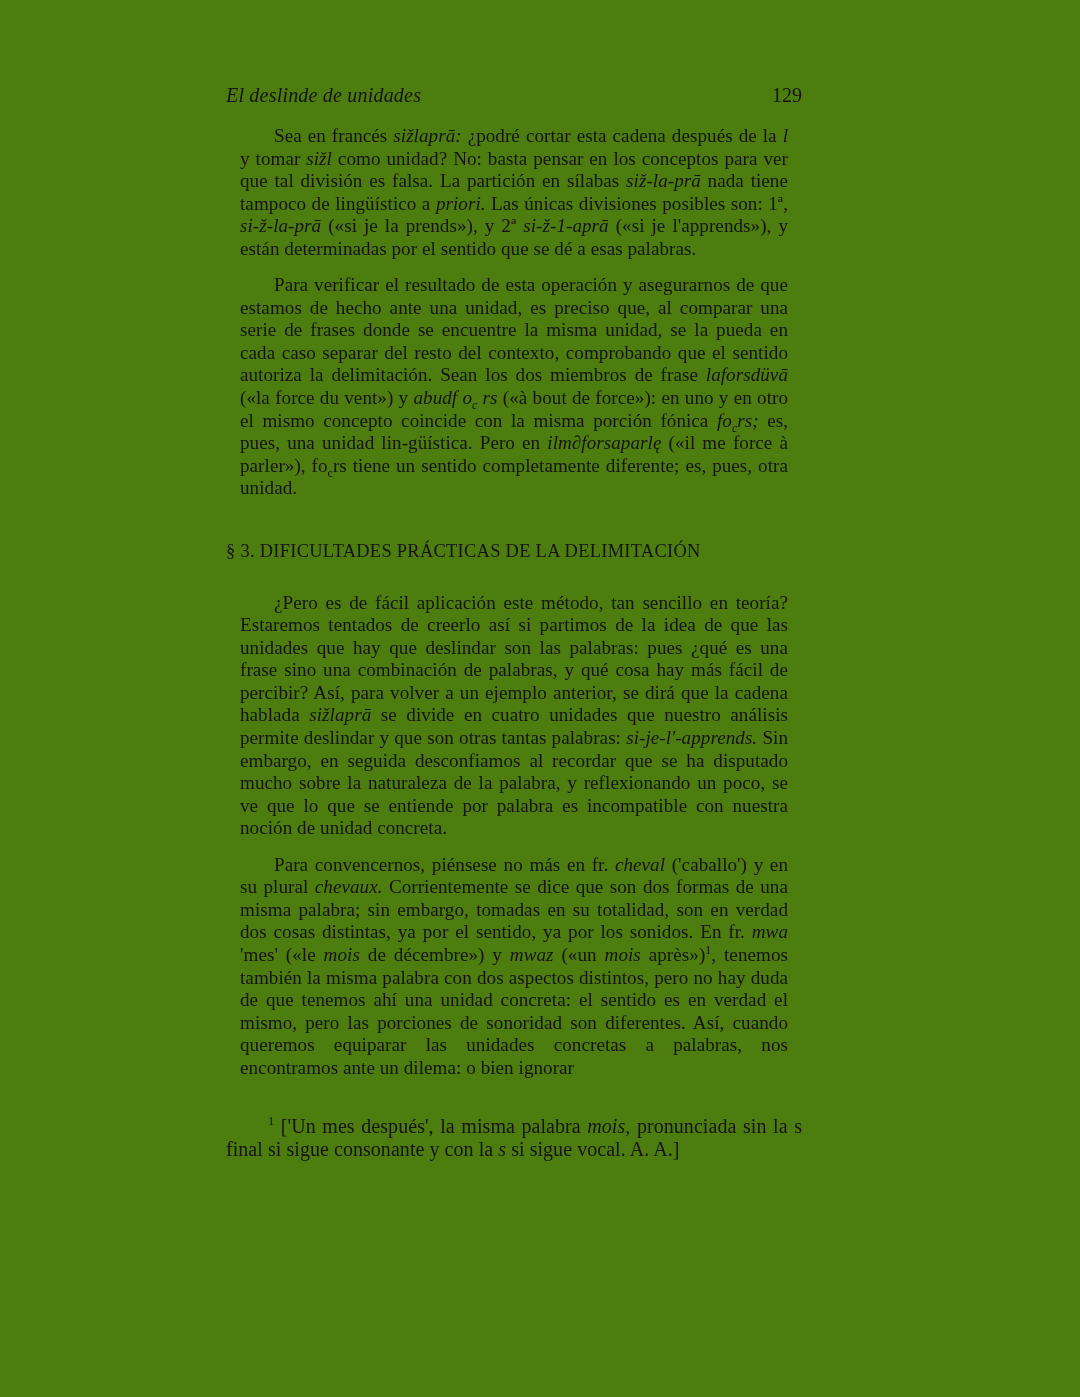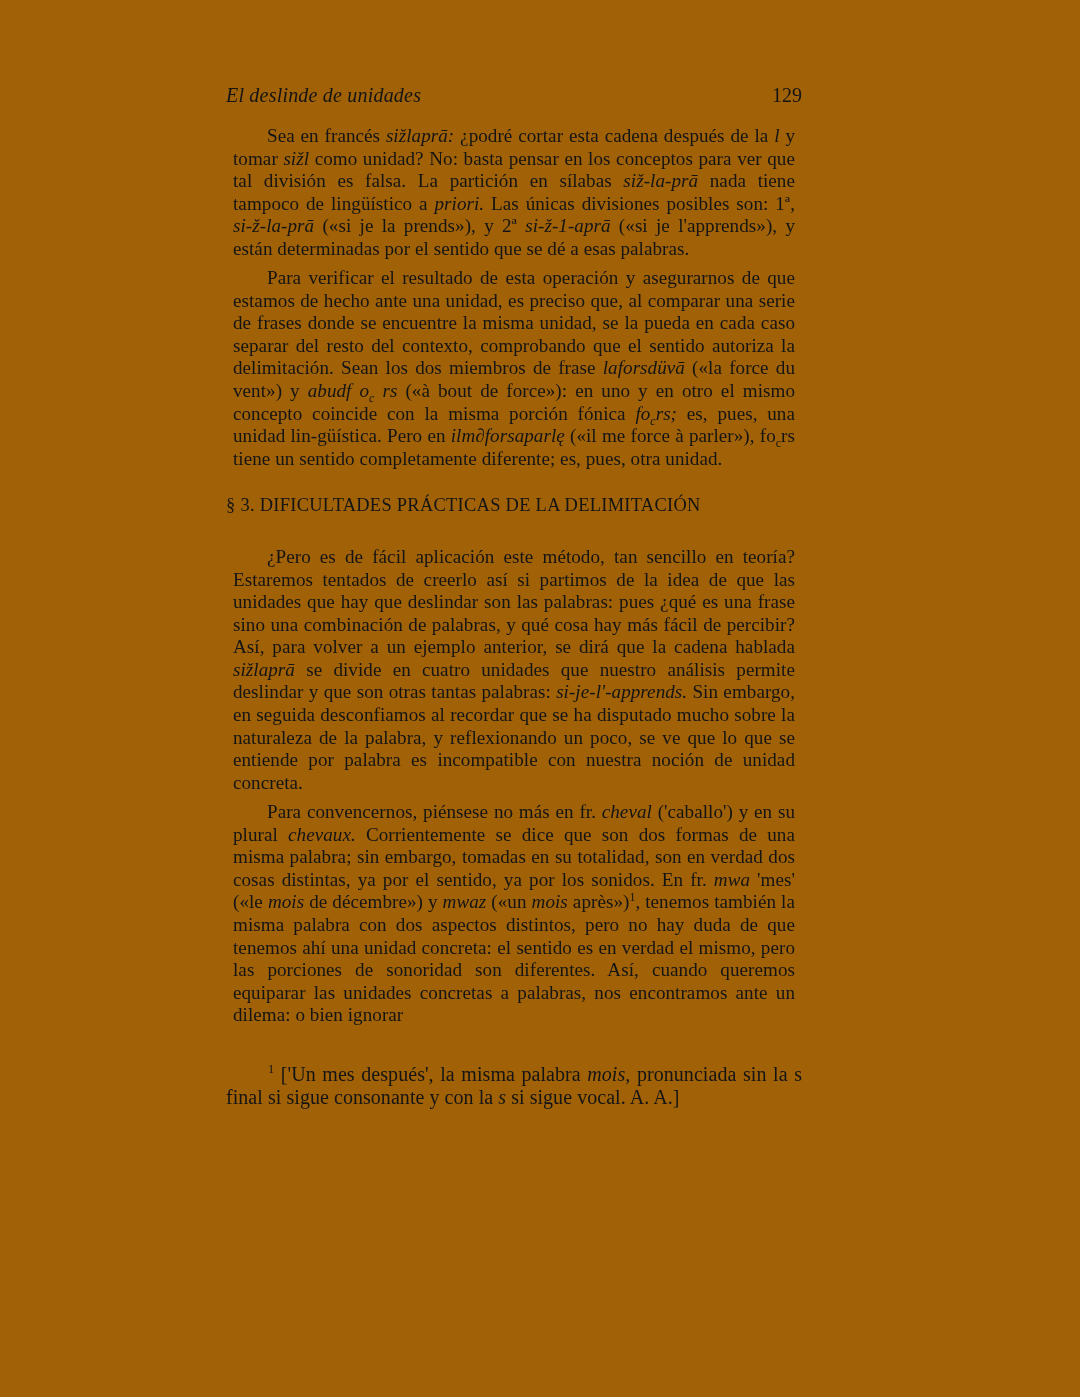--- a/index.html
+++ b/index.html
@@ -11,21 +11,21 @@
     width: 1080px;
     height: 1397px;
     font-family: "Liberation Serif", "DejaVu Serif", serif;
     color: #141414;
     position: relative;
     overflow: hidden;
   }
   .page {
     position: absolute;
     inset: 0;
-    background: #a16207;
+    background: #4d7c0f;
   }
   .text-column {
     position: absolute;
     left: 226px;
     top: 84px;
     width: 576px;
   }
   .page-header {
     display: flex;
     justify-content: space-between;
@@ -35,32 +35,32 @@
     margin-bottom: 19px;
   }
   .running-title {
     font-style: italic;
     letter-spacing: 0.2px;
   }
   .page-number {
     font-style: normal;
   }
   .blocks p.para {
-    margin: 7px;
+    margin: 14px;
     font-size: 19.1px;
     line-height: 22.55px;
     text-align: justify;
     text-indent: 34px;
     letter-spacing: 0.05px;
   }
   .blocks h2.section-heading {
     font-size: 18.4px;
     font-weight: normal;
     line-height: 22px;
-    margin: 24px 0 30px 0;
+    margin: 40px 0 30px 0;
     text-indent: 0;
     letter-spacing: 0.3px;
   }
   .blocks p.footnote {
     margin: 36px 0 0 0;
     font-size: 20px;
     line-height: 23px;
     text-align: justify;
     text-indent: 42px;
     letter-spacing: 0.05px;

